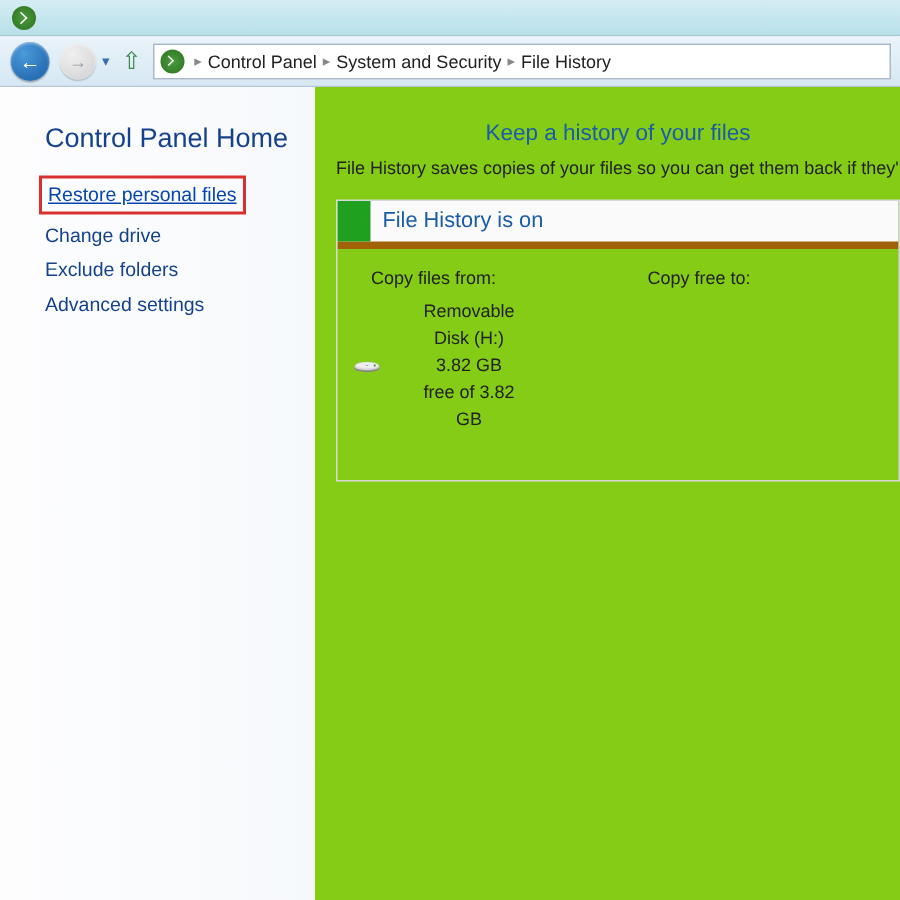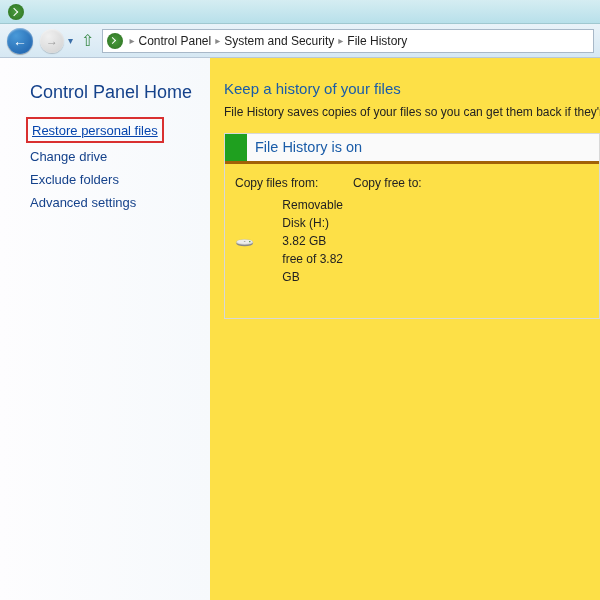--- a/index.html
+++ b/index.html
@@ -165,44 +165,45 @@
     }
     .highlight-box {
       border: 2px solid #d93030;
       margin: 0 0 0 26px;
       padding: 2px 4px;
       display: inline-block;
       margin-bottom: 2px;
     }
     .main {
       flex: 1;
-      background: #fde047;
+      background: #84cc16;
       padding: 22px 0 0 14px;
       overflow: hidden;
+      text-align: center;
     }
     .page-title {
       color: #1a5ca8;
       font-size: 15px;
       font-weight: 400;
       margin-bottom: 8px;
     }
     .page-subtitle {
       font-size: 12px;
       color: #222;
       margin-bottom: 14px;
       white-space: nowrap;
     }
     .status-box {
       border: 1px solid #d8d8d8;
       overflow: hidden;
     }
     .status-header {
       display: flex;
       align-items: stretch;
-      border-bottom: 3px solid #a16207;
+      border-bottom: 5px solid #a16207;
       background: #fafafa;
     }
     .status-indicator {
       width: 22px;
       background: #1fa01f;
     }
     .status-text {
       color: #1a5ca8;
       font-size: 14.5px;
       padding: 5px 10px 6px 8px;

